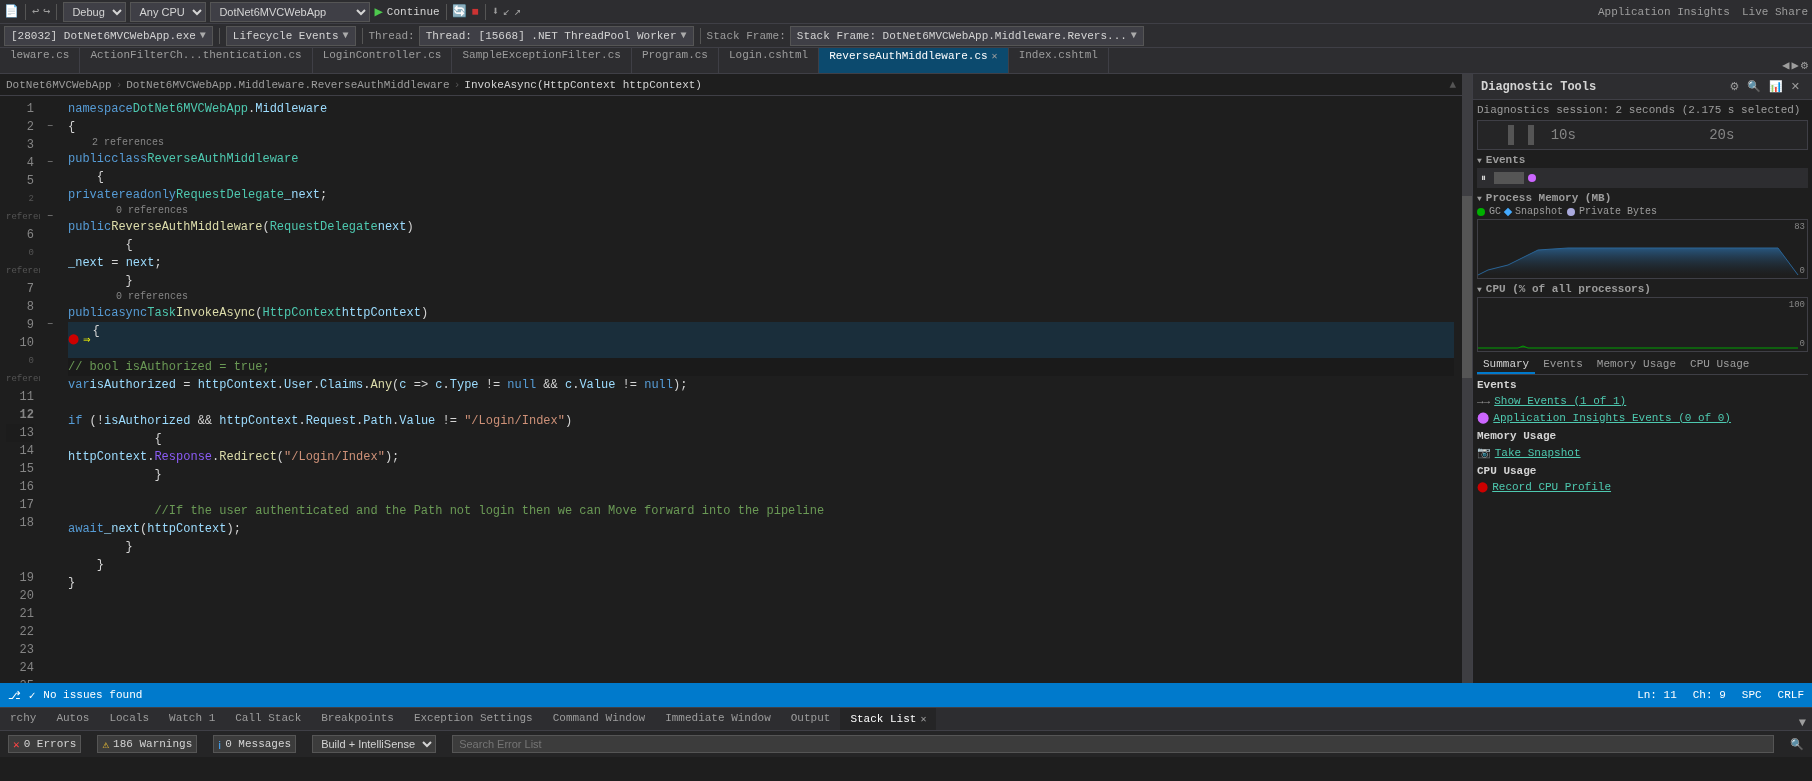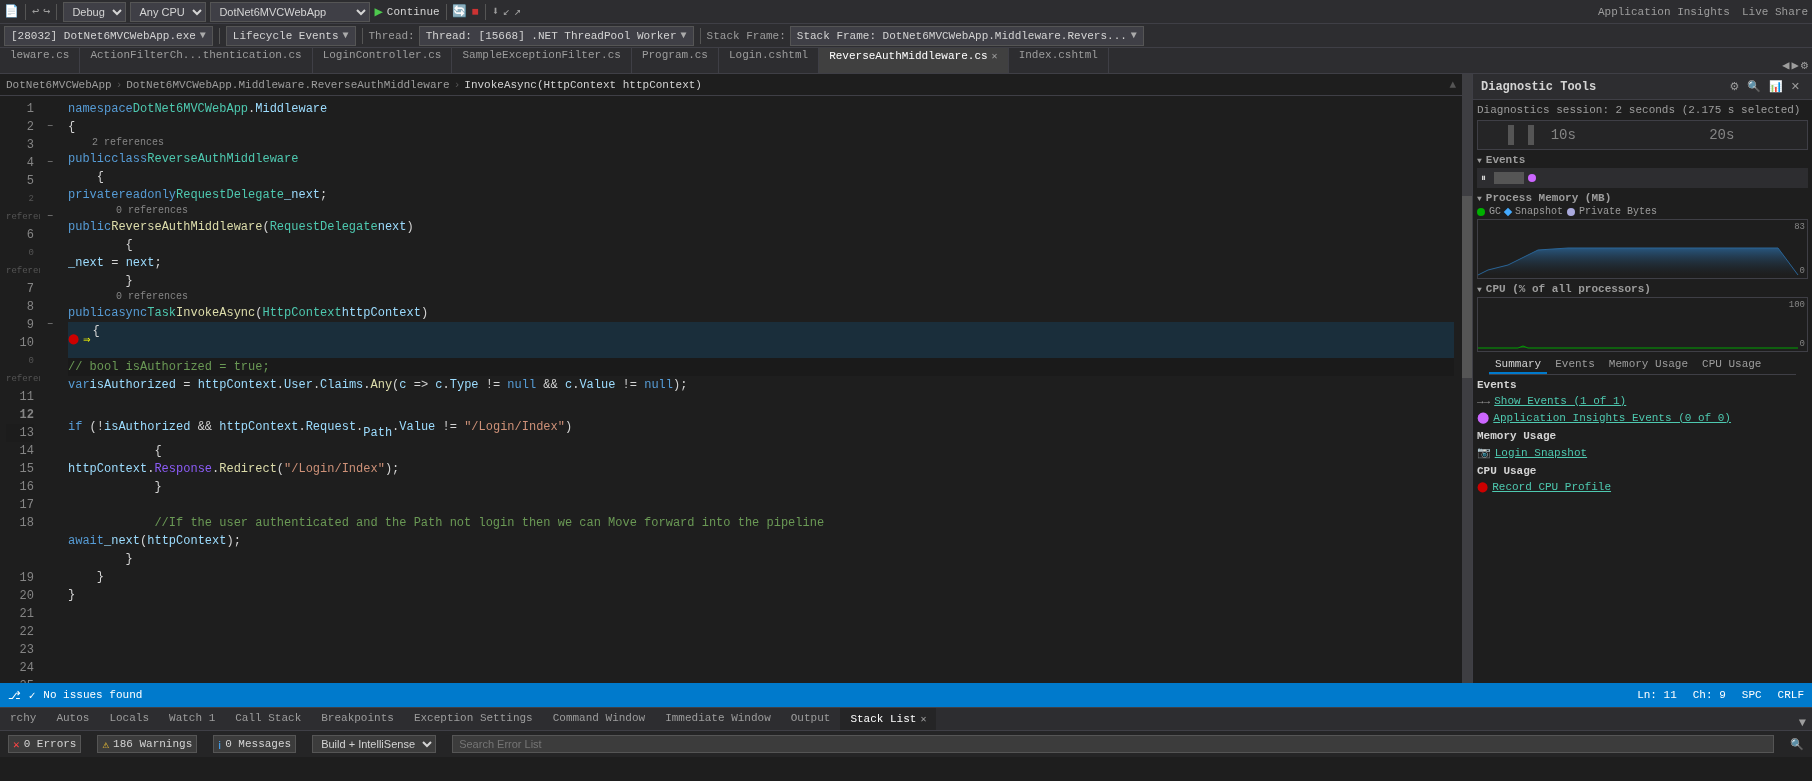--- a/index.html
+++ b/index.html
@@ -13,21 +13,21 @@
     .toolbar-orange { color: #e8a030; font-size: 14px; }
 
     
     #toolbar2 { background: #2d2d30; height: 24px; display: flex; align-items: center; padding: 0 4px; gap: 4px; border-bottom: 1px solid #3f3f46; font-size: 11px; }
     .process-box { background: #3f3f46; border: 1px solid #555; color: #d4d4d4; padding: 1px 6px; font-size: 11px; height: 20px; display: flex; align-items: center; gap: 4px; }
     .process-dropdown { color: #aaa; font-size: 10px; }
 
     
     #tabs { background: #2d2d30; height: 26px; display: flex; align-items: flex-end; border-bottom: 1px solid #3f3f46; overflow: hidden; }
     .tab { height: 36px; padding: 0 10px; display: flex; align-items: center; font-size: 11px; color: #9d9d9d; background: #2d2d30; border-right: 1px solid #3f3f46; cursor: pointer; white-space: nowrap; gap: 4px; }
-    .tab.active { background: #404040; color: #ffffff; border-top: 1px solid #007acc; }
+    .tab.active { background: #0c4a6e; color: #ffffff; border-top: 1px solid #007acc; }
     .tab-close { color: #9d9d9d; font-size: 10px; cursor: pointer; }
     .tab-arrows { margin-left: auto; display: flex; gap: 2px; padding: 0 4px; color: #9d9d9d; }
 
     
     #editor-area { display: flex; height: calc(781px - 24px - 24px - 26px - 24px - 24px - 50px); }
 
     
     #code-editor { flex: 1; background: #1e1e1e; overflow: hidden; position: relative; display: flex; flex-direction: column; }
     #code-breadcrumb { height: 22px; background: #1e1e1e; border-bottom: 1px solid #3f3f46; display: flex; align-items: center; padding: 0 6px; font-size: 11px; color: #9d9d9d; gap: 4px; }
     #code-content { flex: 1; display: flex; overflow: hidden; }
@@ -59,21 +59,21 @@
     .events-bar { background: #2d2d30; height: 20px; display: flex; align-items: center; position: relative; margin-bottom: 2px; }
     .events-pause { color: #d4d4d4; font-size: 10px; margin-left: 4px; }
     .events-rect { background: #555; height: 12px; width: 30px; margin-left: 8px; }
     .events-dot { width: 8px; height: 8px; background: #cc66ff; border-radius: 50%; margin-left: 4px; }
     .chart-label-row { display: flex; align-items: center; gap: 4px; font-size: 10px; color: #9d9d9d; margin-bottom: 2px; flex-wrap: wrap; }
     .legend-dot { width: 8px; height: 8px; border-radius: 50%; display: inline-block; }
     .chart-area { height: 60px; background: #1e1e1e; border: 1px solid #3f3f46; position: relative; overflow: hidden; margin-bottom: 4px; }
     .chart-axis-label { position: absolute; right: 2px; font-size: 9px; color: #858585; }
     .chart-top { top: 2px; }
     .chart-bottom { bottom: 2px; }
-    .diag-tabs { display: flex; gap: 2px; margin: 4px 12px; border-bottom: 1px solid #3f3f46; }
+    .diag-tabs { display: flex; gap: 2px; margin: 4px 0; border-bottom: 1px solid #3f3f46; }
     .diag-tab { font-size: 11px; color: #9d9d9d; padding: 2px 6px; cursor: pointer; }
     .diag-tab.active { color: #d4d4d4; border-bottom: 2px solid #007acc; }
     .diag-section { margin: 4px 0; }
     .diag-item { font-size: 11px; color: #9d9d9d; display: flex; align-items: center; gap: 4px; padding: 2px 0; cursor: pointer; }
     .diag-link { color: #4ec9b0; text-decoration: underline; cursor: pointer; font-size: 11px; }
 
     
     #statusbar { height: 24px; background: #007acc; display: flex; align-items: center; padding: 0 8px; font-size: 11px; color: white; gap: 8px; }
     .status-left { display: flex; align-items: center; gap: 8px; flex: 1; }
     .status-right { display: flex; align-items: center; gap: 16px; }
@@ -268,21 +268,21 @@
         <div class="code-line">            <span style="color:#9cdcfe;">_next</span> = <span style="color:#9cdcfe;">next</span>;</div>
         <div class="code-line">        }</div>
         <div class="code-line" style="color:#858585;font-size:10px;line-height:14px;">        0 references</div>
         <div class="code-line">        <span class="kw">public</span> <span class="kw">async</span> <span class="type">Task</span> <span class="method">InvokeAsync</span>(<span class="type">HttpContext</span> <span style="color:#9cdcfe;">httpContext</span>)</div>
         <div class="code-line current-line" style="background:#1a2e3b;">
           <span style="color:#cc0000;font-size:10px;margin-right:4px;">⬤</span><span style="color:#ffff00;margin-right:2px;">⇒</span>{
         </div>
         <div class="code-line" style="background:#1a1a1a;">            <span class="comment">// bool isAuthorized = true;</span></div>
         <div class="code-line">            <span class="kw">var</span> <span style="color:#9cdcfe;">isAuthorized</span> = <span style="color:#9cdcfe;">httpContext</span>.<span style="color:#9cdcfe;">User</span>.<span style="color:#9cdcfe;">Claims</span>.<span class="method">Any</span>(<span style="color:#9cdcfe;">c</span> =&gt; <span style="color:#9cdcfe;">c</span>.<span style="color:#9cdcfe;">Type</span> != <span class="kw">null</span> &amp;&amp; <span style="color:#9cdcfe;">c</span>.<span style="color:#9cdcfe;">Value</span> != <span class="kw">null</span>);</div>
         <div class="code-line">&nbsp;</div>
-        <div class="code-line">            <span class="kw">if</span> (!<span style="color:#9cdcfe;">isAuthorized</span> &amp;&amp; <span style="color:#9cdcfe;">httpContext</span>.<span style="color:#9cdcfe;">Request</span>.<span style="color:#9cdcfe;margin-top:12px;">Path</span>.<span style="color:#9cdcfe;">Value</span> != <span class="str">"/Login/Index"</span>)</div>
+        <div class="code-line">            <span class="kw">if</span> (!<span style="color:#9cdcfe;">isAuthorized</span> &amp;&amp; <span style="color:#9cdcfe;">httpContext</span>.<span style="color:#9cdcfe;">Request</span>.<span style="color:#9cdcfe;">Path</span>.<span style="color:#9cdcfe;">Value</span> != <span class="str">"/Login/Index"</span>)</div>
         <div class="code-line">            {</div>
         <div class="code-line">                <span style="color:#9cdcfe;">httpContext</span>.<span style="color:#8b5cf6;">Response</span>.<span class="method">Redirect</span>(<span class="str">"/Login/Index"</span>);</div>
         <div class="code-line">            }</div>
         <div class="code-line">&nbsp;</div>
         <div class="code-line"><span class="comment">            //If the user authenticated and the Path not login then we can Move forward into the pipeline</span></div>
         <div class="code-line">            <span class="kw">await</span> <span style="color:#9cdcfe;">_next</span>(<span style="color:#9cdcfe;">httpContext</span>);</div>
         <div class="code-line">        }</div>
         <div class="code-line">    }</div>
         <div class="code-line">}</div>
         <div class="code-line">&nbsp;</div>
@@ -385,21 +385,21 @@
           <span class="diag-link">Application Insights Events (0 of 0)</span>
         </div>
       </div>
 
       <div class="diag-section">
         <div class="section-header">
           <span style="color:#d4d4d4;">Memory Usage</span>
         </div>
         <div class="diag-item">
           <span style="font-size:11px;">📷</span>
-          <span class="diag-link">Login Snapshot</span>
+          <span class="diag-link">Take Snapshot</span>
         </div>
       </div>
 
       <div class="diag-section">
         <div class="section-header">
           <span style="color:#d4d4d4;">CPU Usage</span>
         </div>
         <div class="diag-item">
           <span style="color:#cc0000;font-size:10px;">⬤</span>
           <span class="diag-link">Record CPU Profile</span>

